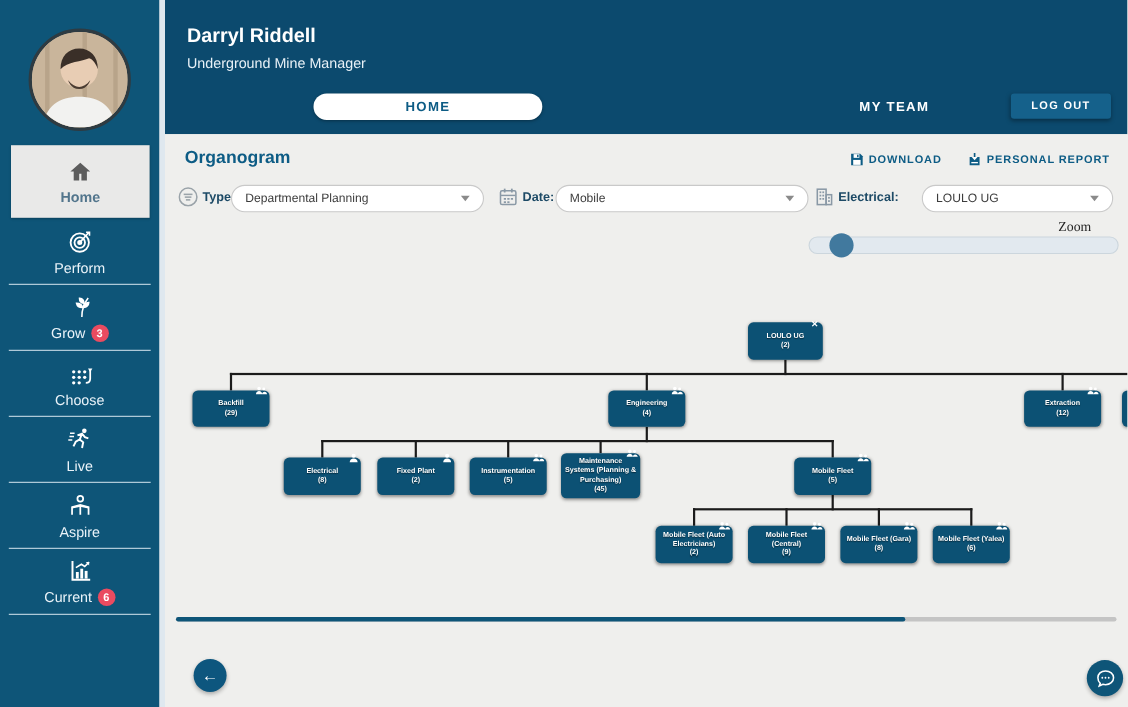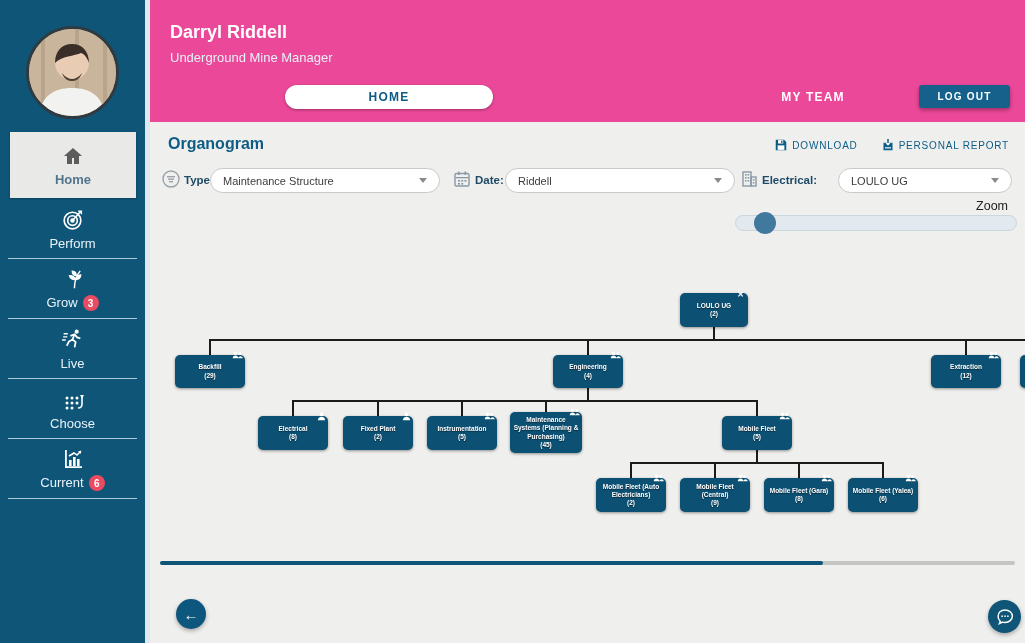--- a/index.html
+++ b/index.html
@@ -18,51 +18,51 @@
   .side-home .lbl { color:#52758c; font-size:13px; font-weight:bold; }
   .side-nav { position:absolute; left:0; top:199px; width:145px; }
   .side-item { height:60px; margin:0 8px; display:flex; flex-direction:column; align-items:center;
                justify-content:center; gap:3px; border-bottom:1px solid rgba(215,230,240,.8); cursor:pointer; }
   .side-item .lbl { color:#eaf3f9; font-size:13px; display:inline-flex; align-items:flex-start; gap:5px; }
   .badge { min-width:16px; height:16px; padding:0 4px; background:#EA4B60; color:#fff; border-radius:9px;
            font-size:10px; font-weight:bold; display:inline-flex; align-items:center; justify-content:center; }
   .sicon { width:26px; height:26px; display:flex; align-items:center; justify-content:center; }
 
   
-  .topbar { position:absolute; left:150px; top:0; width:875px; height:122px; background:#ec4899; }
+  .topbar { position:absolute; left:150px; top:0; width:875px; height:122px; background:#0c4a6e; }
   .user-name { position:absolute; left:20px; top:22px; color:#fff; font-size:18px; font-weight:bold; }
   .user-title { position:absolute; left:20px; top:50px; color:#e8f1f7; font-size:13px; }
   .tab { position:absolute; top:85px; height:24px; display:flex; align-items:center; justify-content:center;
          color:#fff; font-size:12px; font-weight:bold; letter-spacing:1.2px; cursor:pointer; }
   .tab.pill { background:#fff; color:#0D5C85; border-radius:13px; box-shadow:0 1px 3px rgba(0,0,0,.35); }
   .tab-home { left:135px; width:208px; }
   .tab-personal { left:390px; width:120px; }
   .tab-myteam { left:603px; width:120px;text-align:center; }
   .logout-btn { position:absolute; left:769px; top:85px; width:91px; height:23px; background:#15618b;
                 border:none; border-radius:3px; color:#fff; font-size:10px; font-weight:bold;
                 letter-spacing:1.2px; box-shadow:0 2px 4px rgba(0,0,0,.35); cursor:pointer;
                 font-family:"Liberation Sans", sans-serif; }
 
   
   .content { position:absolute; left:150px; top:122px; width:875px; height:521px; background:#EFEFED; overflow:hidden; }
   .page-title { position:absolute; left:18px; top:13px; color:#0D5C85; font-size:16px; font-weight:bold; }
   .top-actions { position:absolute; right:16px; top:17px; display:flex; gap:24px; }
   .action-link { display:inline-flex; align-items:center; gap:5px; color:#0D5C85; font-size:10px;
-                 font-weight:normal; letter-spacing:.8px; cursor:pointer;text-align:center; }
+                 font-weight:bold; letter-spacing:.8px; cursor:pointer;text-align:center; }
 
   .filter-row { position:absolute; left:0; top:46px; width:875px; height:26px; }
   .f-icon { position:absolute; top:2px; width:18px; height:18px; }
   .f-label { position:absolute; top:6px; color:#1d4a66; font-size:11.5px; font-weight:bold; }
   .dropdown { position:absolute; top:0; height:25px; background:#fff; border:1px solid #c9c9c9;
               border-radius:13px; display:flex; align-items:center; padding:0 12px; cursor:pointer; }
   .dropdown .val { font-size:11px; color:#3c3c3c; flex:1; }
   .chev { width:0; height:0; border-left:4.5px solid transparent; border-right:4.5px solid transparent;
           border-top:5.5px solid #8a8a8a; margin-left:8px; }
 
-  .zoom-label { position:absolute; right:17px; top:77px; color:#222; font-size:12.5px; }
+  .zoom-label { position:absolute; right:33px; top:77px; color:#222; font-size:12.5px;font-family:Liberation Serif, serif; }
   .slider-track { position:absolute; left:585px; top:93px; width:282px; height:16px; background:#e2e9ef;
                   border:1px solid #ccd6dd; border-radius:8px; cursor:pointer; }
   .slider-thumb { position:absolute; left:604px; top:90px; width:22px; height:22px; border-radius:50%;
                   background:#41799e; cursor:grab; }
 
   
   .org-chart { position:absolute; left:0; top:0; width:875px; height:521px; }
   .edge { position:absolute; background:#1b1b1b; }
   .org-node { position:absolute; background:#0C5174; border-radius:5px; color:#fff; cursor:pointer;
               display:flex; flex-direction:column; align-items:center; justify-content:center;
@@ -135,47 +135,59 @@
             <path d="M15.5 12c3.5-.4 4.8-2 5-4.6-3.2.2-4.8 1.8-5 4.6z" fill="#fff"></path>
             </svg>
         </span>
         <span class="lbl">
             <span>Grow</span>
             <span class="badge">3</span>
           </span>
       </div>
       <div class="side-item">
         <span class="sicon">
-          <svg width="25" height="25" viewBox="0 0 24 24" fill="none" stroke="#fff" stroke-width="1.7">
-            <circle cx="16" cy="4.5" r="2" fill="#fff" stroke="none"></circle>
-            <path d="M10 8.5l4-1.5 2.5 3 3 1M14 7l-2 5 3 2.5-1 5M12 12l-3.5 2-2 4"></path>
-            <path d="M3 9.5h4M2 12.5h3.5M3.5 6.5h4" stroke-width="1.3"></path>
-            </svg>
-        </span>
-        <span class="lbl">
-            <span>Live</span>
-          </span>
-      </div>
-      <div class="side-item">
-        <span class="sicon">
           <svg width="24" height="24" viewBox="0 0 24 24" fill="#fff">
             <circle cx="6" cy="10" r="1.5"></circle>
               <circle cx="11" cy="10" r="1.5"></circle>
               <circle cx="16" cy="10" r="1.5"></circle>
             <circle cx="6" cy="15" r="1.5"></circle>
               <circle cx="11" cy="15" r="1.5"></circle>
               <circle cx="16" cy="15" r="1.5"></circle>
             <circle cx="6" cy="20" r="1.5"></circle>
               <circle cx="11" cy="20" r="1.5"></circle>
             <path d="M17 20c2.5 0 4-1.5 4-4V8" fill="none" stroke="#fff" stroke-width="1.6"></path>
             <path d="M21 10.5 19 7h4z"></path>
             </svg>
         </span>
         <span class="lbl">
             <span>Choose</span>
+          </span>
+      </div>
+      <div class="side-item">
+        <span class="sicon">
+          <svg width="25" height="25" viewBox="0 0 24 24" fill="none" stroke="#fff" stroke-width="1.7">
+            <circle cx="16" cy="4.5" r="2" fill="#fff" stroke="none"></circle>
+            <path d="M10 8.5l4-1.5 2.5 3 3 1M14 7l-2 5 3 2.5-1 5M12 12l-3.5 2-2 4"></path>
+            <path d="M3 9.5h4M2 12.5h3.5M3.5 6.5h4" stroke-width="1.3"></path>
+            </svg>
+        </span>
+        <span class="lbl">
+            <span>Live</span>
+          </span>
+      </div>
+      <div class="side-item">
+        <span class="sicon">
+          <svg width="24" height="24" viewBox="0 0 24 24" fill="none" stroke="#fff" stroke-width="1.6">
+            <circle cx="12" cy="5.5" r="2.6"></circle>
+            <path d="M4.5 20v-7l7.5-2 7.5 2v7"></path>
+              <path d="M12 11.5V20M4.5 13.5 12 12l7.5 1.5"></path>
+            </svg>
+        </span>
+        <span class="lbl">
+            <span>Aspire</span>
           </span>
       </div>
       <div class="side-item">
         <span class="sicon">
           <svg width="24" height="24" viewBox="0 0 24 24" fill="#fff">
             <path d="M4 3v18h17v-1.8H5.8V3z"></path>
             <rect x="8" y="13" width="2.6" height="6"></rect>
               <rect x="12" y="10" width="2.6" height="9"></rect>
               <rect x="16" y="12" width="2.6" height="7"></rect>
             <path d="M8 9l5-3 3 2 4-4" fill="none" stroke="#fff" stroke-width="1.5"></path>
@@ -225,38 +237,38 @@
 
     <div class="filter-row">
       <svg class="f-icon" style="left:12px" viewBox="0 0 18 18">
         <circle cx="9" cy="9" r="8" fill="none" stroke="#9aa3a9" stroke-width="1.4"></circle>
         <rect x="5" y="6" width="8" height="1.4" fill="#9aa3a9"></rect>
           <rect x="6" y="8.5" width="6" height="1.4" fill="#9aa3a9"></rect>
           <rect x="7" y="11" width="4" height="1.4" fill="#9aa3a9"></rect>
         </svg>
       <span class="f-label" style="left:34px">Type:</span>
       <div class="dropdown" style="left:60px; width:230px">
-        <span class="val">Maintenance Structure</span>
+        <span class="val">Departmental Planning</span>
         <span class="chev"></span>
       </div>
 
       <svg class="f-icon" style="left:303px" viewBox="0 0 18 18">
         <rect x="2" y="3.5" width="14" height="12.5" rx="1.5" fill="none" stroke="#8a99a6" stroke-width="1.4"></rect>
         <rect x="5" y="1.5" width="1.6" height="3.5" fill="#8a99a6"></rect>
           <rect x="11.5" y="1.5" width="1.6" height="3.5" fill="#8a99a6"></rect>
         <rect x="2.5" y="7" width="13" height="1.3" fill="#8a99a6"></rect>
         <rect x="5" y="10" width="2" height="1.6" fill="#8a99a6"></rect>
           <rect x="8.2" y="10" width="2" height="1.6" fill="#8a99a6"></rect>
           <rect x="11.4" y="10" width="2" height="1.6" fill="#8a99a6"></rect>
         <rect x="5" y="13" width="2" height="1.6" fill="#8a99a6"></rect>
           <rect x="8.2" y="13" width="2" height="1.6" fill="#8a99a6"></rect>
         </svg>
       <span class="f-label" style="left:325px">Date:</span>
       <div class="dropdown" style="left:355px; width:230px">
-        <span class="val">Riddell</span>
+        <span class="val">Mobile</span>
         <span class="chev"></span>
       </div>
 
       <svg class="f-icon" style="left:590px" viewBox="0 0 18 18">
         <rect x="3" y="2" width="8" height="14" fill="none" stroke="#8a99a6" stroke-width="1.4"></rect>
         <rect x="11" y="7" width="5" height="9" fill="none" stroke="#8a99a6" stroke-width="1.4"></rect>
         <rect x="5" y="4" width="1.6" height="1.6" fill="#8a99a6"></rect>
           <rect x="7.6" y="4" width="1.6" height="1.6" fill="#8a99a6"></rect>
         <rect x="5" y="7" width="1.6" height="1.6" fill="#8a99a6"></rect>
           <rect x="7.6" y="7" width="1.6" height="1.6" fill="#8a99a6"></rect>

